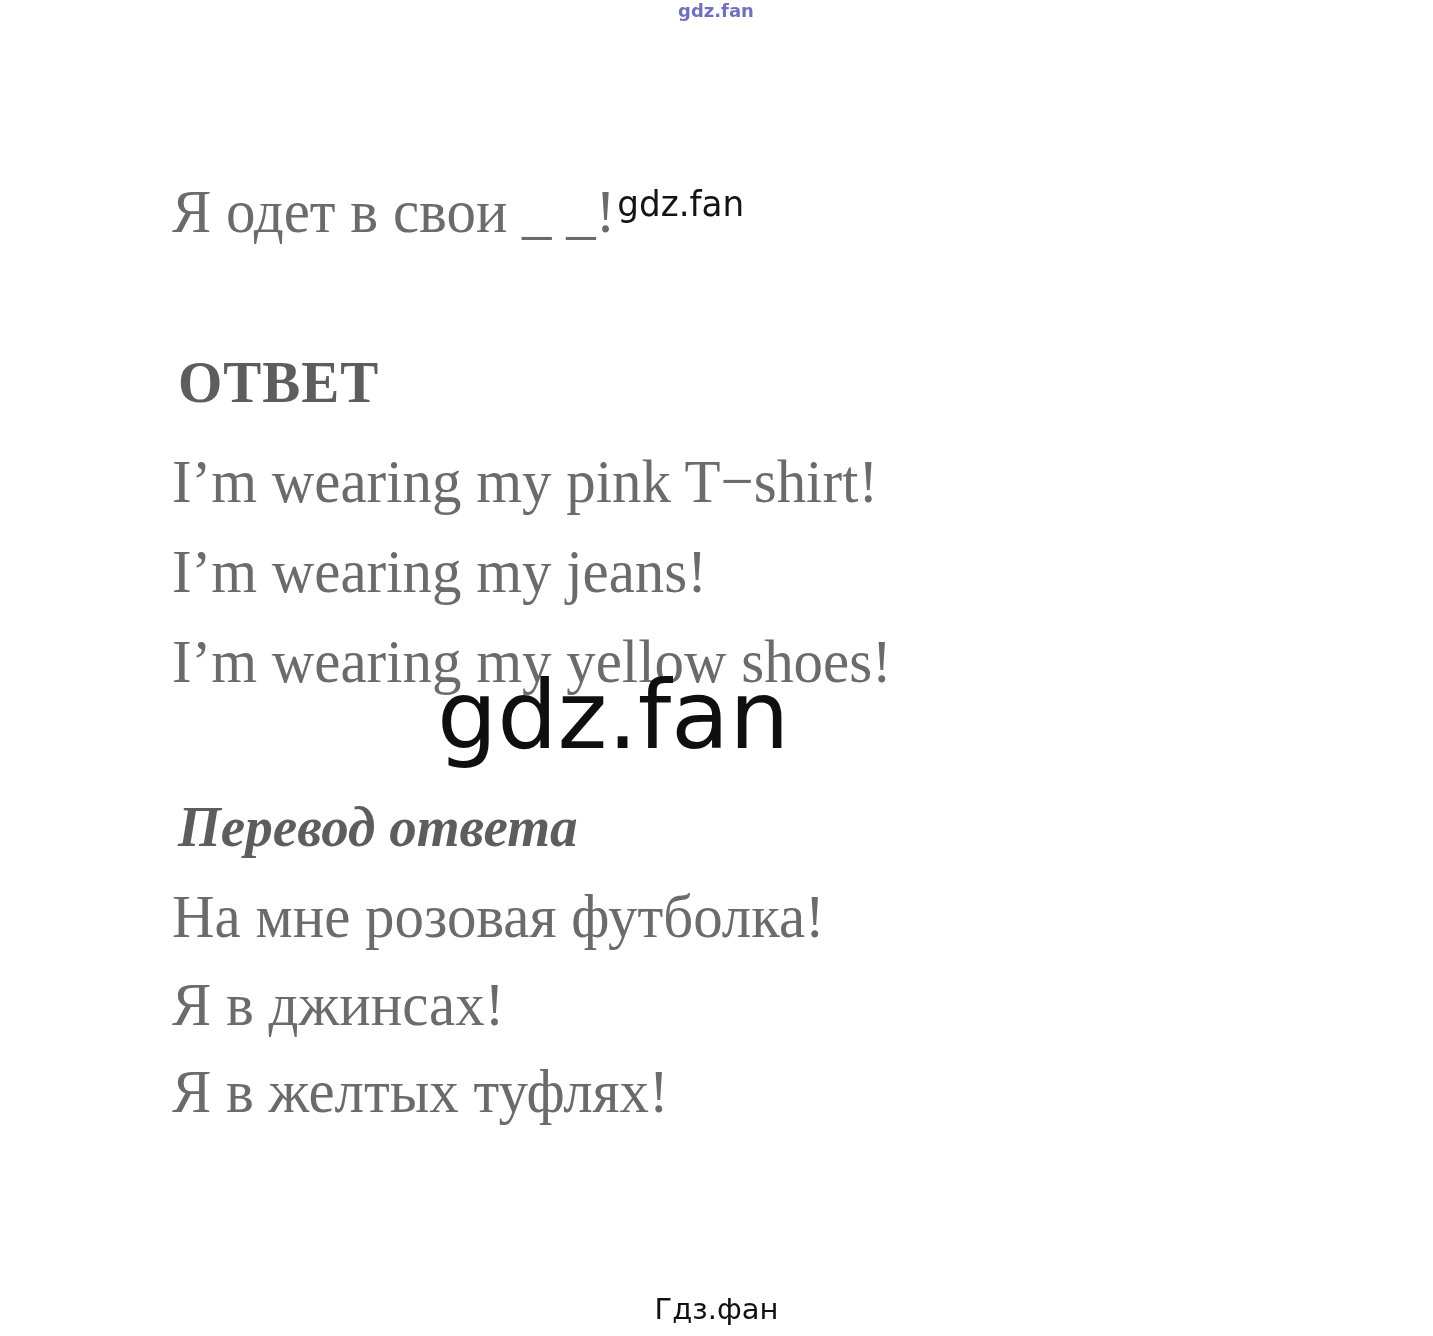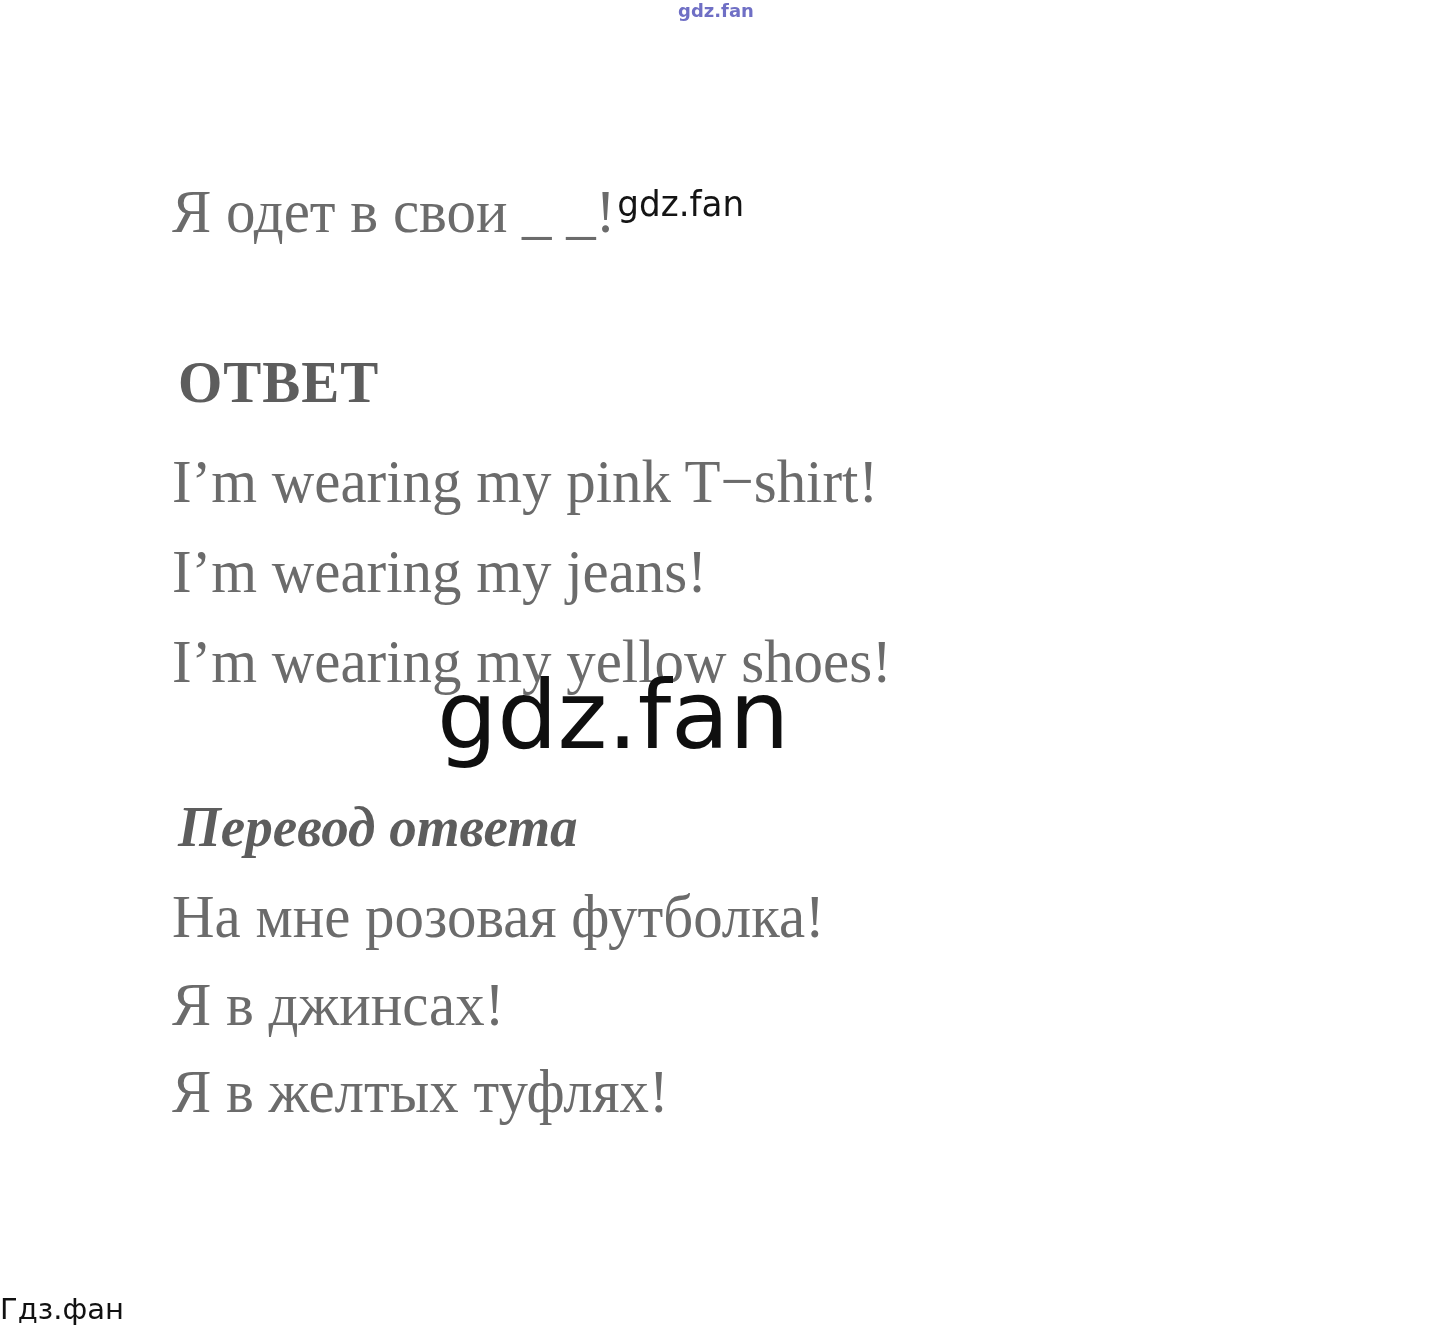--- a/index.html
+++ b/index.html
@@ -63,20 +63,21 @@
     left: 437px;
     font-family: "DejaVu Sans", sans-serif;
     font-size: 95px;
     color: #0f0f0f;
   }
   
   .footer {
     top: 1295px;
     left: 0;
     width: 100%;
+    text-align: center;
     font-family: "DejaVu Sans", sans-serif;
     font-size: 29px;
     color: #111111;
     white-space: nowrap;
     position: absolute;
     line-height: 1;
   }
 </style>
 </head>
 <body>

